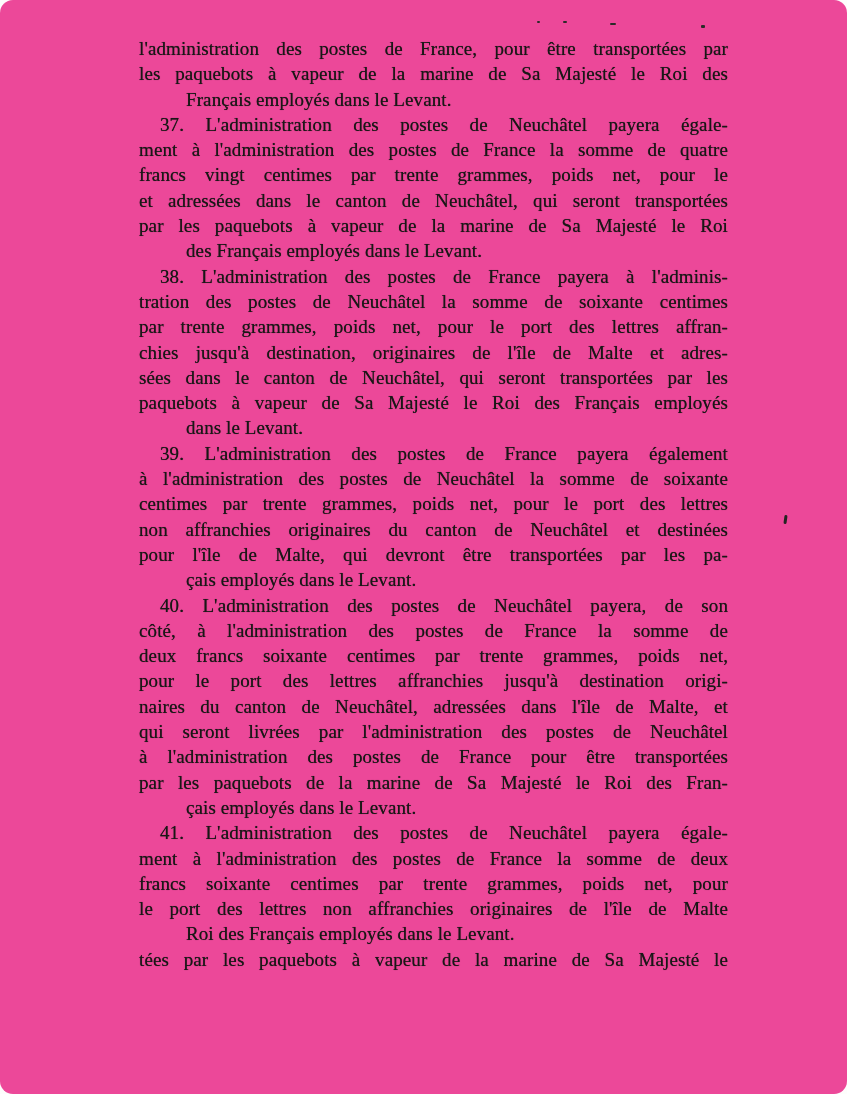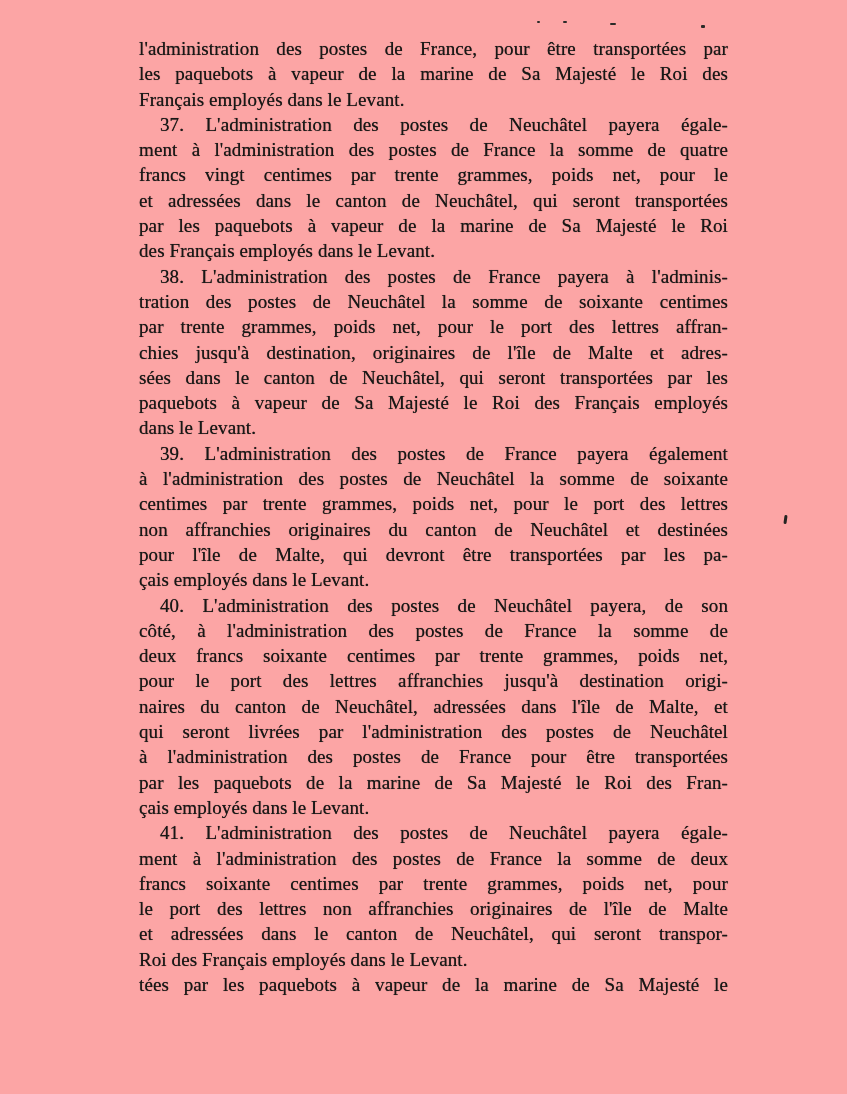--- a/index.html
+++ b/index.html
@@ -9,21 +9,22 @@
   body {
     width: 847px;
     height: 1094px;
     background: #fdfdfc;
     overflow: hidden;
     position: relative;
   }
   .page {
     position: absolute;
     inset: 0;
-    background: #fca5a5;
+    background: #ec4899;
+    border-radius: 13px;
   }
   .textblock {
     position: absolute;
     left: 139px;
     top: 36px;
     width: 589px;
     font-family: "Liberation Serif", "DejaVu Serif", serif;
     font-size: 19px;
     line-height: 25.3px;
     color: #181816;
@@ -31,21 +32,21 @@
     letter-spacing: 0.1px;
   }
   .para { margin: 0; padding: 0; }
   .line {
     display: block;
     white-space: nowrap;
     text-align: justify;
     text-align-last: justify;
   }
   .line.first { text-indent: 21px; }
-  .line.last  { text-align-last: left; white-space: normal; }
+  .line.last  { text-align-last: left; white-space: normal; margin-left: 47px; }
   .speck {
     position: absolute;
     background: #2a2a28;
     border-radius: 1px;
   }
   .mark-tick {
     position: absolute;
     background: #242422;
     border-radius: 2px;
     transform: rotate(8deg);
@@ -102,21 +103,20 @@
       <span class="line">à l'administration des postes de France pour être transportées</span>
       <span class="line">par les paquebots de la marine de Sa Majesté le Roi des Fran-</span>
       <span class="line last">çais employés dans le Levant.</span>
     </div>
 
     <div class="para">
       <span class="line first">41. L'administration des postes de Neuchâtel payera égale-</span>
       <span class="line">ment à l'administration des postes de France la somme de deux</span>
       <span class="line">francs soixante centimes par trente grammes, poids net, pour</span>
       <span class="line">le port des lettres non affranchies originaires de l'île de Malte</span>
-      <span class="line">et adressées dans le canton de Neuchâtel, qui seront transpor-</span>
       <span class="line last">Roi des Français employés dans le Levant.</span>
       <span class="line">tées par les paquebots à vapeur de la marine de Sa Majesté le</span>
     </div>
 
   </div>
 
   <div class="speck" style="left:537px; top:21px; width:3px; height:2px;"></div>
   <div class="speck" style="left:563px; top:21px; width:4px; height:2px;"></div>
   <div class="speck" style="left:610px; top:23px; width:6px; height:2px;"></div>
   <div class="speck" style="left:701px; top:25px; width:4px; height:3px;"></div>

